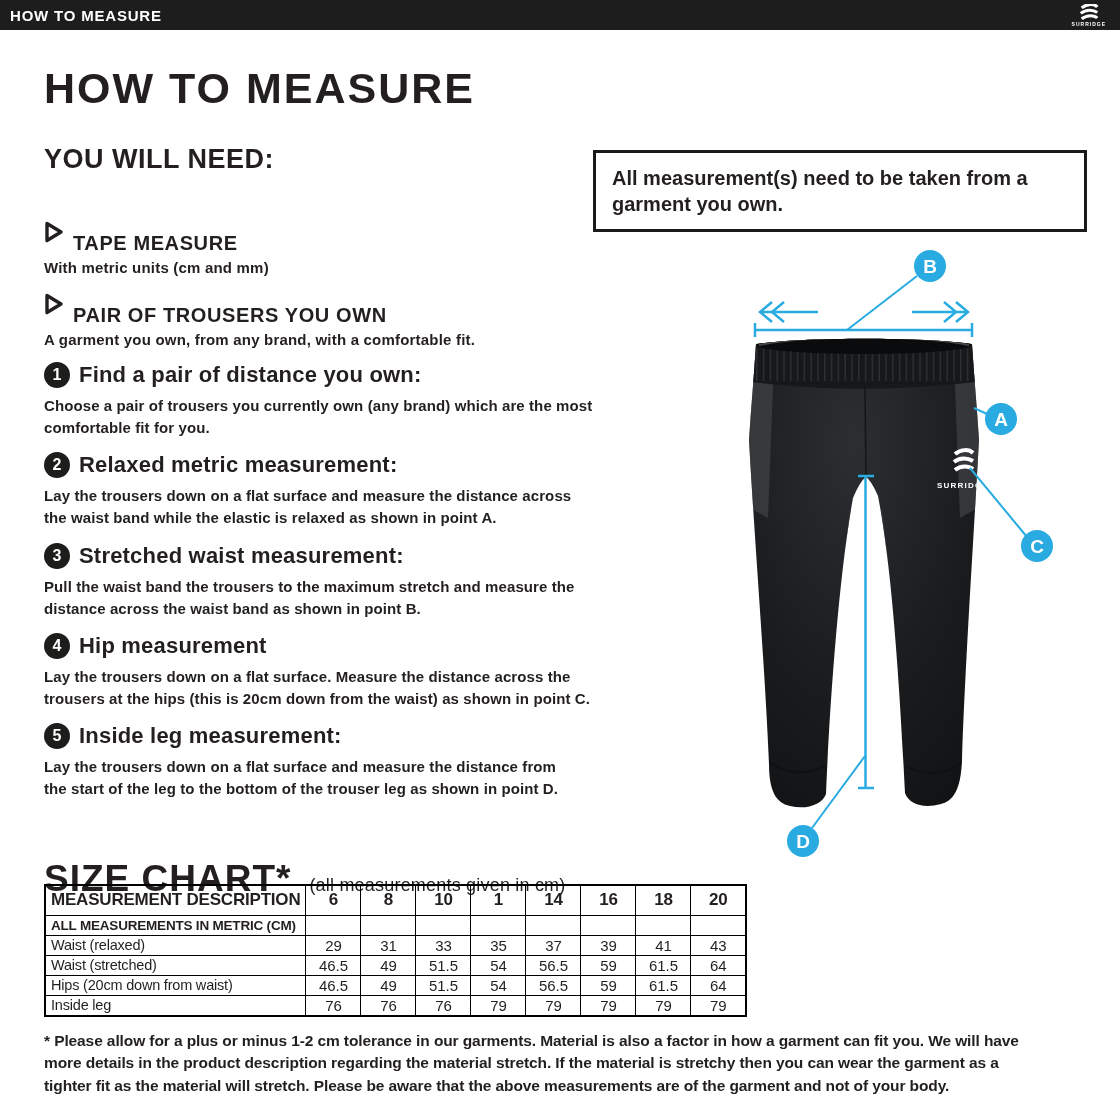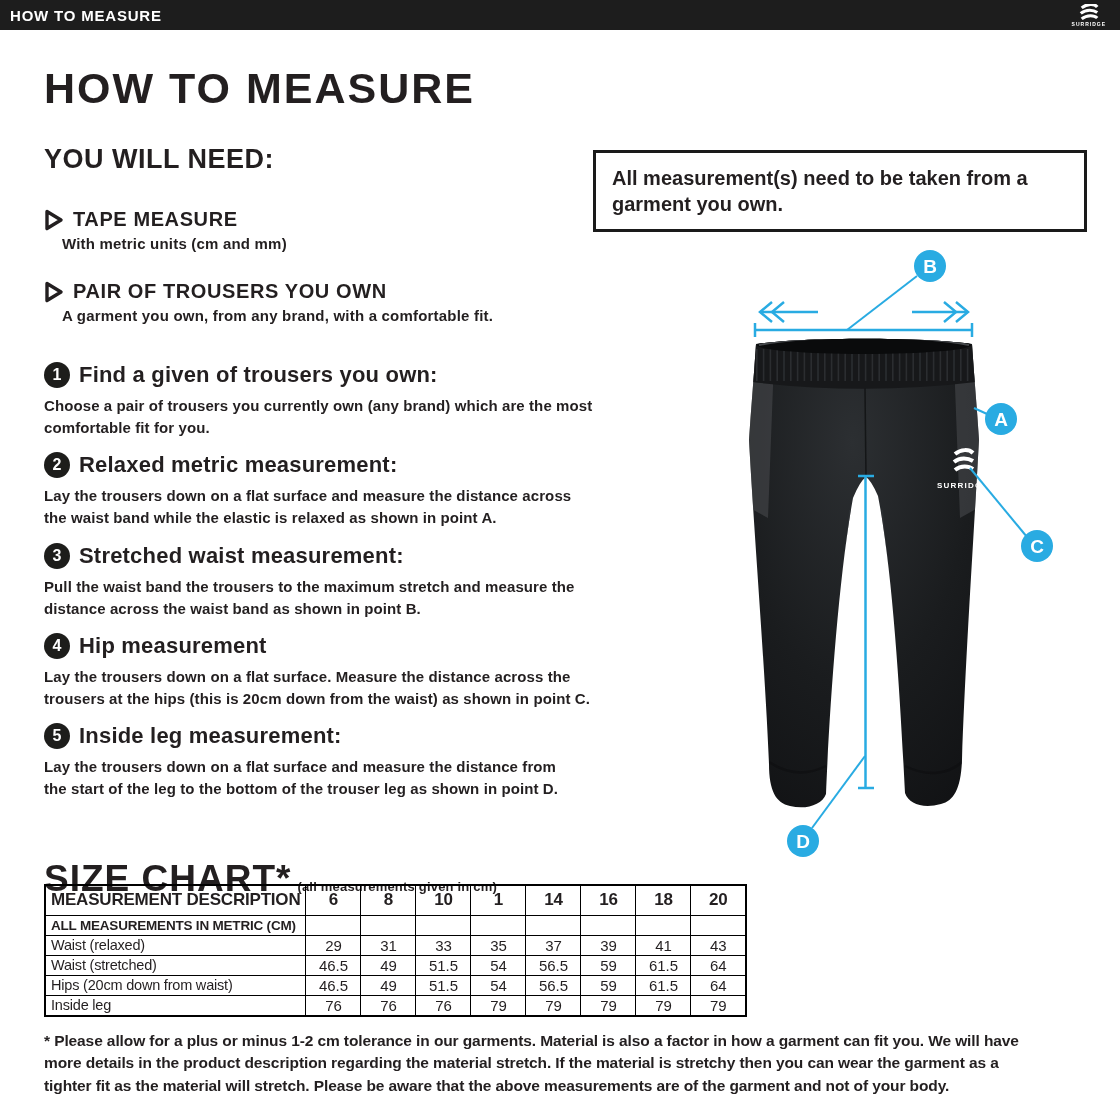--- a/index.html
+++ b/index.html
@@ -11,34 +11,34 @@
   .topbar-title { color:#fff; font-size:15px; font-weight:bold; letter-spacing:.8px; }
   .topbar-brand { display:flex; flex-direction:column; align-items:center; line-height:1; padding-right:4px; }
   .topbar-brand .brand-text { color:#fff; font-size:5px; font-weight:bold; letter-spacing:1px; margin-top:1px; }
 
   
   .h1 { position:absolute; left:44px; top:64px; font-size:43px; font-weight:bold; letter-spacing:2px; }
   .need-head { position:absolute; left:44px; top:144px; font-size:27px; font-weight:bold; letter-spacing:.5px; }
 
   .need-item { position:absolute; left:44px; }
   .need-item .row { display:flex; align-items:center; gap:9px; }
-  .need-item .title { font-size:20px; font-weight:bold; letter-spacing:.6px; }
-  .need-item .sub { font-size:15px; font-weight:bold; margin-top:4px; margin-left:18px; letter-spacing:.2px; }
+  .need-item .title { font-size:20px; font-weight:bold; letter-spacing:.6px;margin-top:24px; }
+  .need-item .sub { font-size:15px; font-weight:bold; margin-top:4px; margin-left:0; letter-spacing:.2px; }
 
   .step { position:absolute; left:44px; width:620px; }
   .step .head { display:flex; align-items:center; gap:9px; }
   .badge { width:26px; height:26px; border-radius:50%; background:#1d1d1b; color:#fff; font-size:16px; font-weight:bold; text-align:center; line-height:26px; flex:0 0 26px; }
   .step .title { font-size:22px; font-weight:bold; letter-spacing:.2px; }
   .step .body { margin-top:7px; font-size:15px; font-weight:bold; line-height:1.45; white-space:pre-line; letter-spacing:.1px; }
 
   .note-box { position:absolute; left:593px; top:150px; width:494px; min-height:78px; border:3px solid #1a1a1a; padding:12px 16px; font-size:20px; font-weight:bold; line-height:1.3; white-space:pre-line; }
 
   .size-head { position:absolute; left:44px; top:858px; display:flex; align-items:baseline; }
   .size-head .big { font-size:37px; font-weight:bold; letter-spacing:1px; }
-  .size-head .small { font-size:13px; font-weight:bold; margin-left:6px; letter-spacing:.2px; }
+  .size-head .small { font-size:18px; font-weight:normal; margin-left:18px; letter-spacing:.2px; }
 
   table.size { position:absolute; left:44px; top:884px; border-collapse:collapse; table-layout:fixed; border:2px solid #000; }
   table.size th, table.size td { border:1px solid #000; padding:1px 5px; height:20px; font-size:15px; overflow:hidden; white-space:nowrap; }
   table.size thead th { height:30px; font-size:17px; font-weight:bold; letter-spacing:-.2px; }
   table.size thead th:first-child { text-align:right; }
   table.size td.num { text-align:center; font-weight:normal; }
   table.size td.lbl { text-align:left; font-weight:normal; font-size:14.5px; letter-spacing:-.2px; }
   table.size tr.section td { font-weight:bold; font-size:13.5px; letter-spacing:-.2px; }
 
   .footnote { position:absolute; left:44px; top:1030px; width:1050px; font-size:15.5px; font-weight:bold; line-height:1.45; white-space:pre-line; letter-spacing:-.1px; }
@@ -85,21 +85,21 @@
     </div>
     <div class="sub">A garment you own, from any brand, with a comfortable fit.</div>
   </div>
 
   <div class="note-box">All measurement(s) need to be taken from a
 garment you own.</div>
 
   <div class="step" style="top:362px">
     <div class="head">
         <span class="badge">1</span>
-      <span class="title">Find a given of trousers you own:</span>
+      <span class="title">Find a pair of distance you own:</span>
       </div>
     <div class="body">Choose a pair of trousers you currently own (any brand) which are the most
 comfortable fit for you.</div>
   </div>
   <div class="step" style="top:452px">
     <div class="head">
         <span class="badge">2</span>
       <span class="title">Relaxed metric measurement:</span>
       </div>
     <div class="body">Lay the trousers down on a flat surface and measure the distance across

